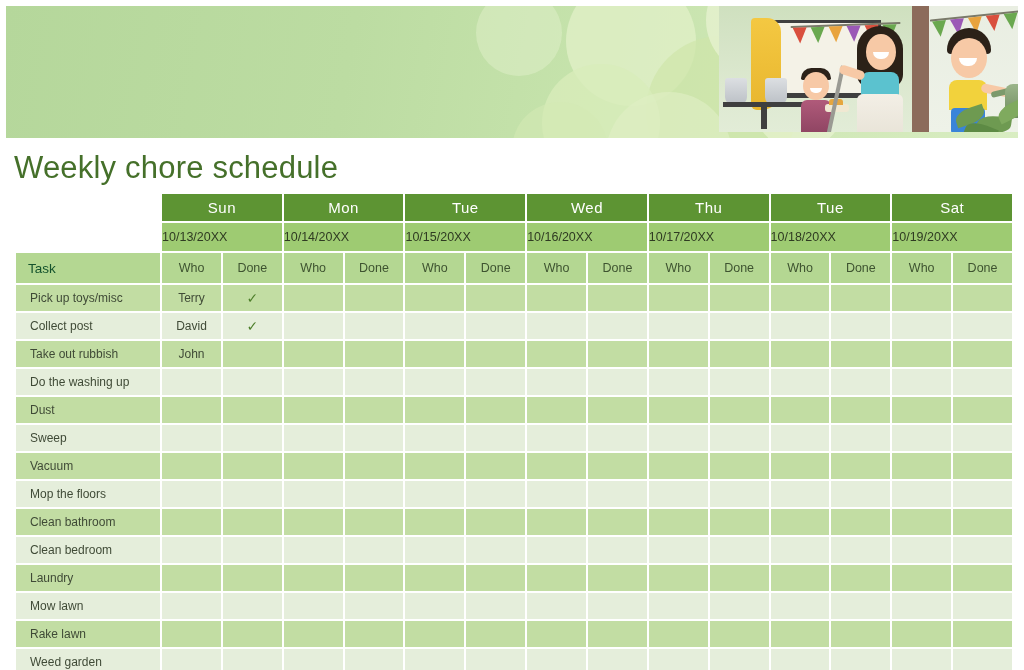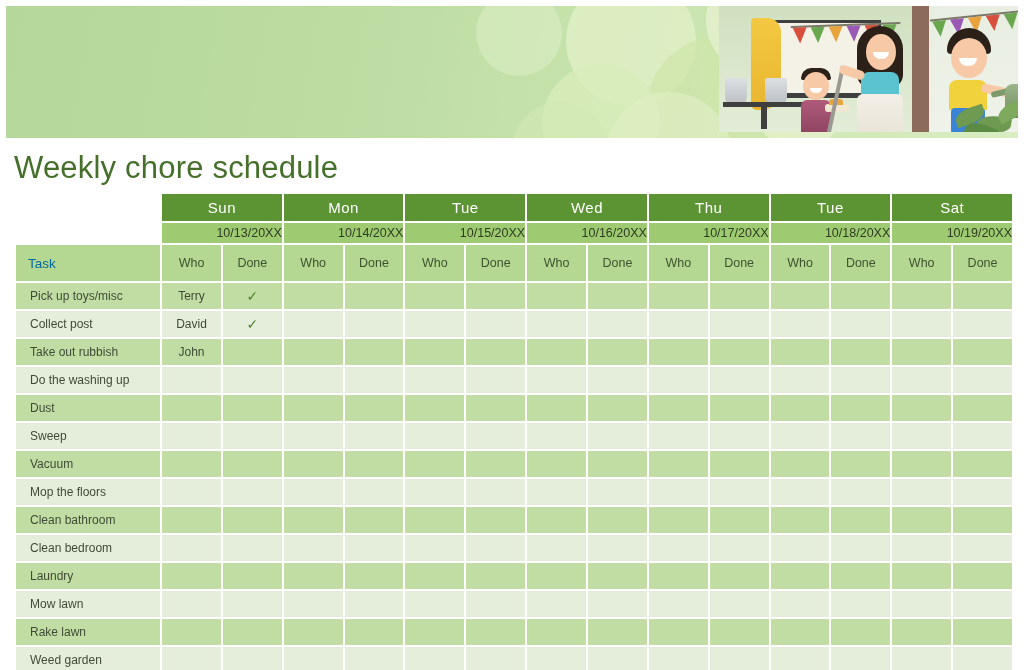--- a/index.html
+++ b/index.html
@@ -161,39 +161,39 @@
     font-weight: bold;
     text-align: center;
     height: 27px;
     letter-spacing: .5px;
   }
   .day-date {
     background: #9ecb72;
     color: #2f3b22;
     font-size: 12.5px;
     font-weight: bold;
-    text-align: right;
-    height: 20px;
+    text-align: left;
+    height: 28px;
   }
   .blank-corner { background: #ffffff; }
 
   .sub-head {
     background: #b4d792;
     color: #3e5330;
     font-size: 12.5px;
     text-align: center;
     height: 30px;
   }
   .sub-task {
     background: #b4d792;
-    color: #0369a1;
+    color: #14532d;
     font-size: 13.5px;
     text-align: left;
     padding-left: 12px !important;
-    height: 36px;
+    height: 30px;
   }
 
   tr.row-a td { background: #c2dda3; }
   tr.row-b td { background: #e5eedb; }
 
   .task-cell {
     font-size: 12px;
     color: #3f4a36;
     text-align: left;
     padding-left: 14px !important;

